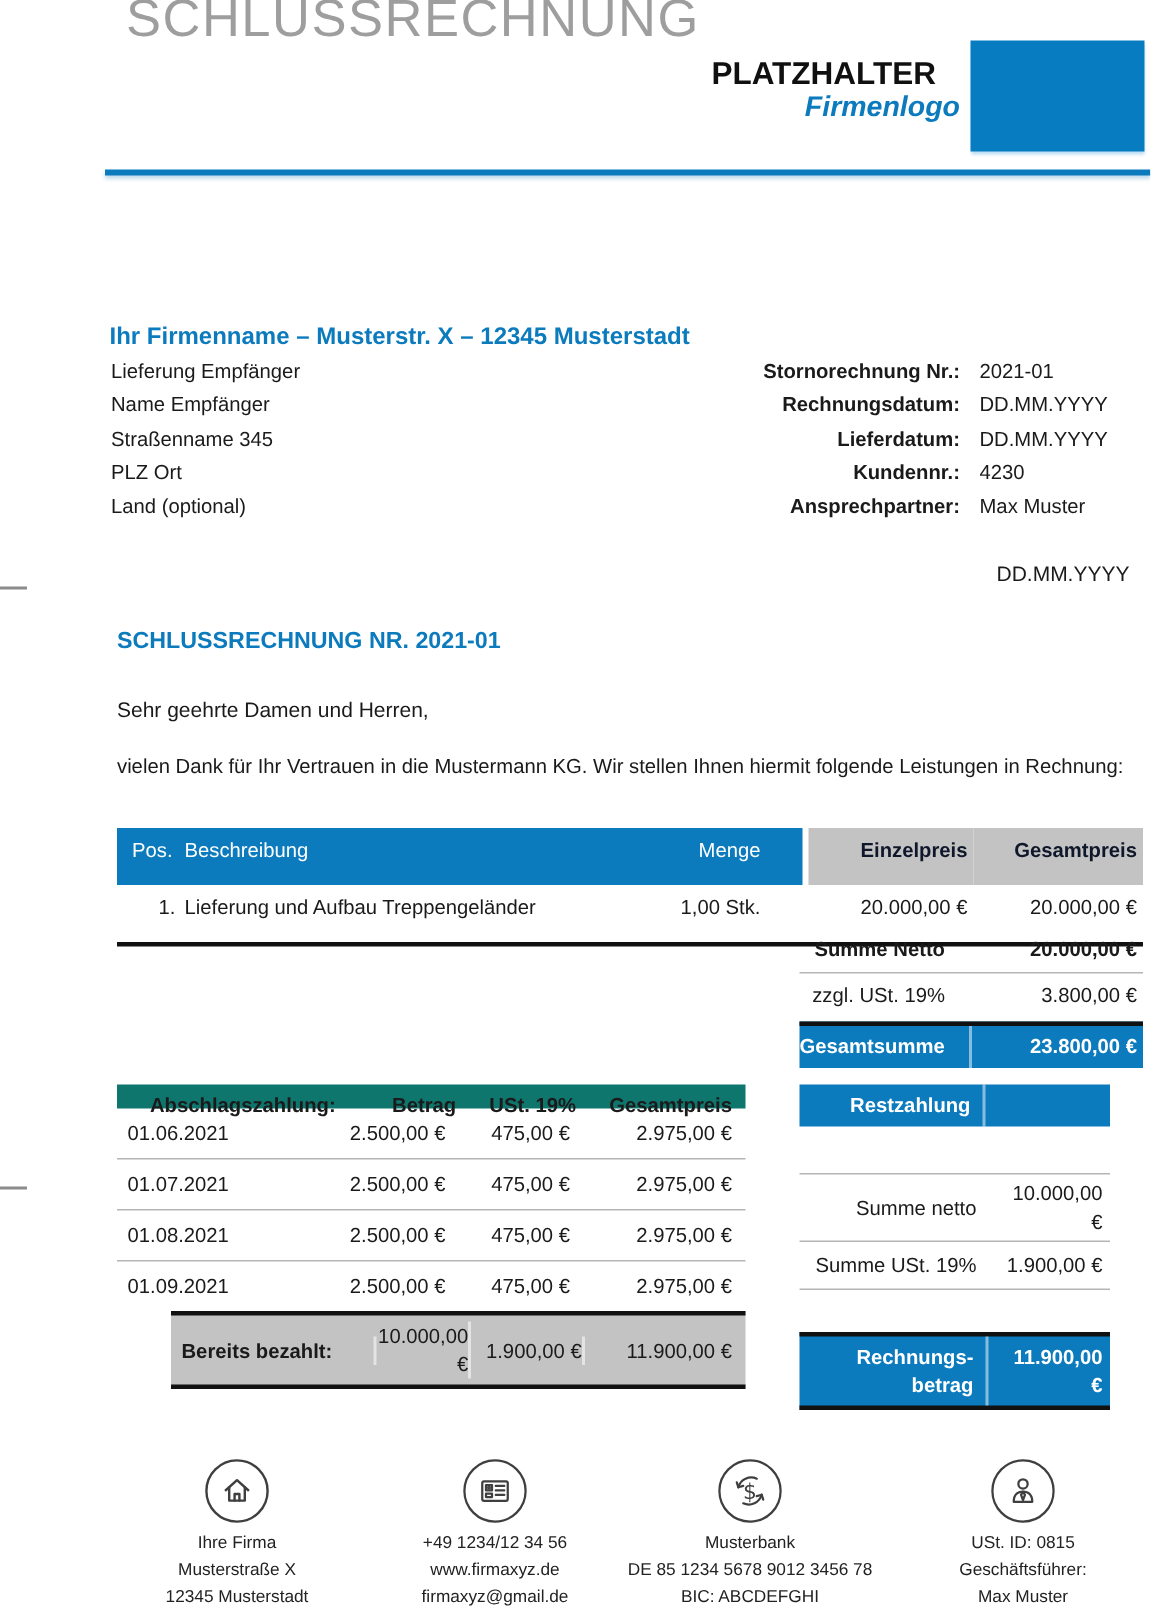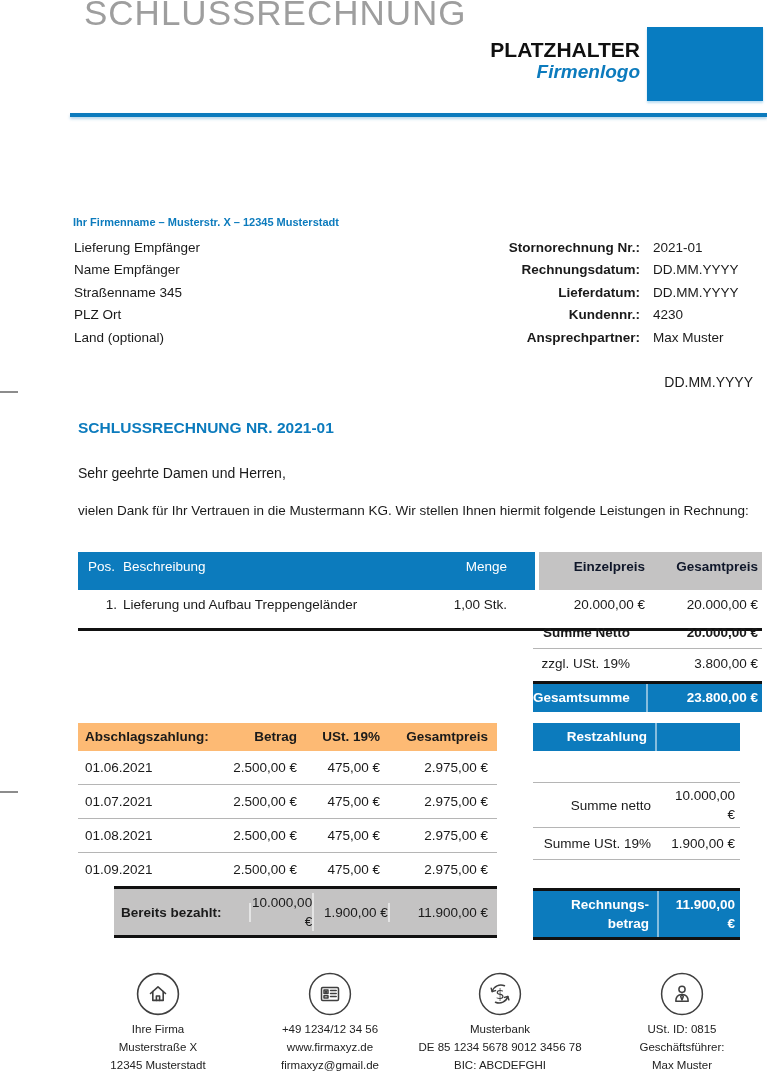--- a/index.html
+++ b/index.html
@@ -3,29 +3,29 @@
 <meta charset="utf-8">
 <style>
   html,body { margin:0; padding:0; background:#fff; }
   .page {
     position:relative; width:767px; height:1074px; background:#fff;
     font-family:"Liberation Sans", sans-serif; color:#1a1a1a; overflow:hidden;
   }
   
   .wm-title { position:absolute; left:84px; top:-7px; font-size:35px; font-weight:400;
               letter-spacing:1px; color:#9e9e9e; white-space:nowrap; }
-  .logo-name { position:absolute; right:127px; top:38px; font-size:21px; font-weight:700; color:#101010; }
+  .logo-name { position:absolute; right:143px; top:38px; font-size:21px; font-weight:700; color:#101010; }
   .logo-tag  { position:absolute; right:127px; top:61px; font-size:19px; font-style:italic;
                font-weight:600; color:var(--accent); }
   .logo-square { position:absolute; left:647px; top:27px; width:116px; height:74px;
                  background:var(--logo-blue); box-shadow:0 2px 2px rgba(120,190,230,.5); }
   .rule-top { position:absolute; left:70px; top:113px; width:697px; height:4px;
               background:var(--accent); box-shadow:0 2px 3px rgba(20,120,182,.30); }
   
-  .sender { position:absolute; left:73px; top:216px; font-size:11px; font-weight:700; color:var(--accent); }
+  .sender { position:absolute; left:73px; top:216px; font-size:16px; font-weight:700; color:var(--accent); }
   .recipient { position:absolute; left:74px; top:237px; font-size:13.5px; line-height:22.4px; }
   .meta { position:absolute; left:440px; top:237px; width:322px; display:grid;
           grid-template-columns:200px 1fr; column-gap:13px; font-size:13.5px; line-height:22.4px; }
   .meta .lbl { text-align:right; font-weight:700; }
   .meta .val { text-align:left; }
   .date-standalone { position:absolute; left:600px; top:374px; width:153px; text-align:right; font-size:14px; }
   .fold-mark { position:absolute; left:0; width:18px; height:2px; background:#8c8c8c; }
   .fold-1 { top:391px; } .fold-2 { top:791px; }
   
   .doc-heading { position:absolute; left:78px; top:419px; font-size:15.5px; font-weight:700; color:var(--accent); }
@@ -55,21 +55,21 @@
                 font-weight:700; border-top:3px solid #111; }
   .trow.grand .t-lbl { border-right:2px solid rgba(255,255,255,.5); }
   
   .inst { position:absolute; left:78px; top:723px; width:419px; font-size:13.5px; }
   .inst .irow { display:flex; }
   .inst .cell { box-sizing:border-box; }
   .i-date { width:150px; padding-left:7px; }
   .i-amt  { width:69px;  text-align:right; }
   .i-vat  { width:83px;  text-align:right; }
   .i-tot  { width:117px; text-align:right; padding-right:9px; }
-  .inst .head { background:#fdba74; font-weight:700; height:28px; line-height:28px; }
+  .inst .head { background:#0f766e; font-weight:700; height:16px; line-height:28px;padding-left:15px; }
   .inst .drow { height:33px; line-height:33px; }
   .inst .drow + .drow { border-top:1px solid #b5b5b5; }
   .inst .paid { background:#c4c3c3; border-top:3px solid #111; border-bottom:3px solid #111;
                 min-height:46px; align-items:center; font-weight:400;margin-left:36px; }
   .inst .paid .cell { line-height:19px; }
   .inst .paid .i-date { font-weight:700; }
   .inst .paid .cell:not(:last-child) { border-right:2px solid rgba(255,255,255,.55); }
   .wrapval { white-space:pre-line; }
   
   .rest { position:absolute; left:533px; top:723px; width:207px; font-size:13.5px; }

